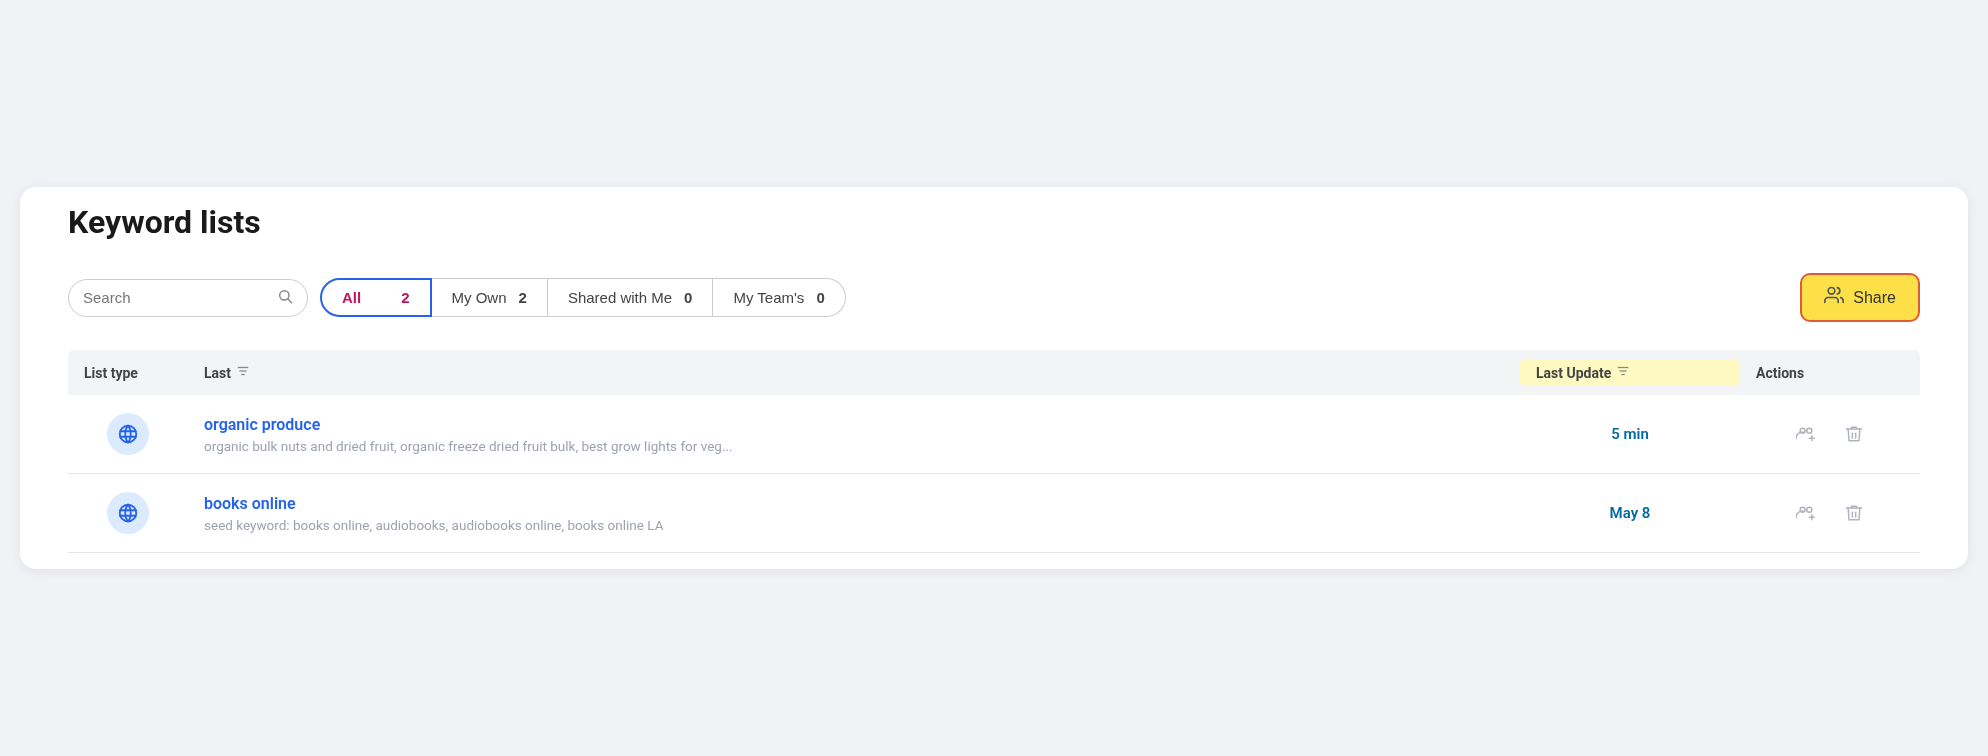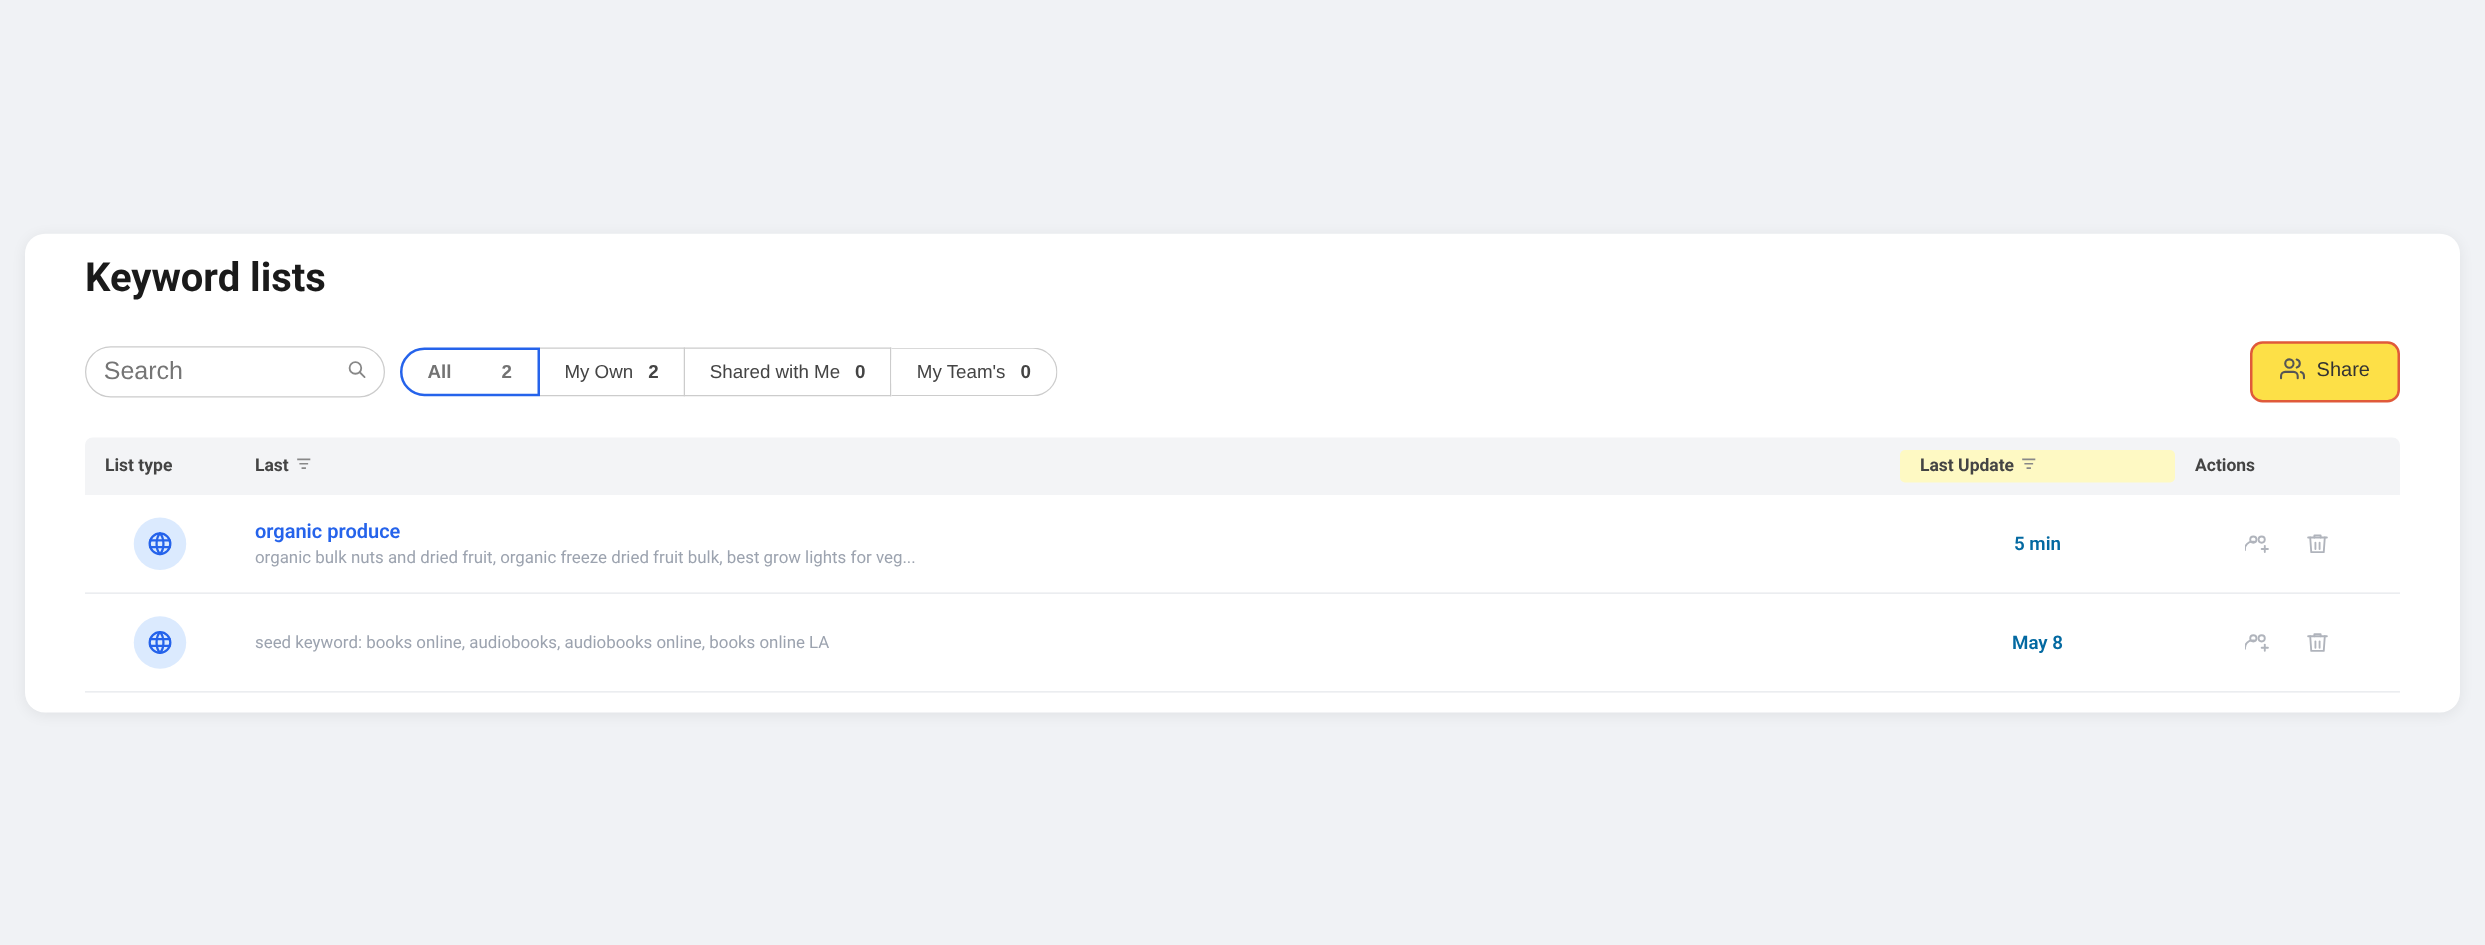--- a/index.html
+++ b/index.html
@@ -38,21 +38,21 @@
       border: 1.5px solid #ccc;
       border-radius: 24px;
       padding: 8px 14px;
       gap: 8px;
       background: #fff;
       width: 240px;
     }
     .search-wrapper input {
       border: none;
       outline: none;
-      font-size: 20px;
+      font-size: 15px;
       color: #be185d;
       background: transparent;
       width: 100%;
     }
     .search-icon-wrap {
       color: #888;
       font-size: 16px;
     }
     .filter-tabs {
       display: flex;
@@ -75,21 +75,21 @@
     }
     .filter-tab:last-child {
       border-radius: 0 24px 24px 0;
     }
     .filter-tab + .filter-tab {
       border-left: none;
       gap: 12px;
     }
     .filter-tab.active {
       border-color: #2563eb;
-      color: #737373;
+      color: #be185d;
       font-weight: 600;
       z-index: 1;
       border-width: 2px;
       gap: 40px;
     }
     .filter-tab .count {
       font-weight: 700;
     }
     .spacer { flex: 1; }
     .share-btn {
@@ -336,20 +336,21 @@
           <svg viewBox="0 0 24 24" fill="none" stroke="#2563eb" stroke-width="2" stroke-linecap="round" stroke-linejoin="round">
             <circle cx="12" cy="12" r="9"></circle>
             <path d="M12 3 C8 7 8 17 12 21"></path>
             <path d="M12 3 C16 7 16 17 12 21"></path>
             <line x1="3.5" y1="9" x2="20.5" y2="9"></line>
             <line x1="3.5" y1="15" x2="20.5" y2="15"></line>
           </svg>
         </div>
       </div>
       <div class="col-content">
+        <a class="list-name">books online</a>
         <div class="list-desc">seed keyword: books online, audiobooks, audiobooks online, books online LA</div>
       </div>
       <div class="col-date">May 8</div>
       <div class="col-actions">
         <button class="action-btn" title="Share">
           <svg width="20" height="20" viewBox="0 0 24 24" fill="none" stroke="currentColor" stroke-width="1.8" stroke-linecap="round" stroke-linejoin="round">
             <path d="M16 11c1.66 0 3-1.34 3-3s-1.34-3-3-3-3 1.34-3 3 1.34 3 3 3z"></path>
             <path d="M8 11c1.66 0 3-1.34 3-3s-1.34-3-3-3-3 1.34-3 3 1.34 3 3 3z"></path>
             <path d="M0 18v-1a7 7 0 0 1 7-7h2"></path>
             <line x1="19" y1="14" x2="19" y2="20"></line>

